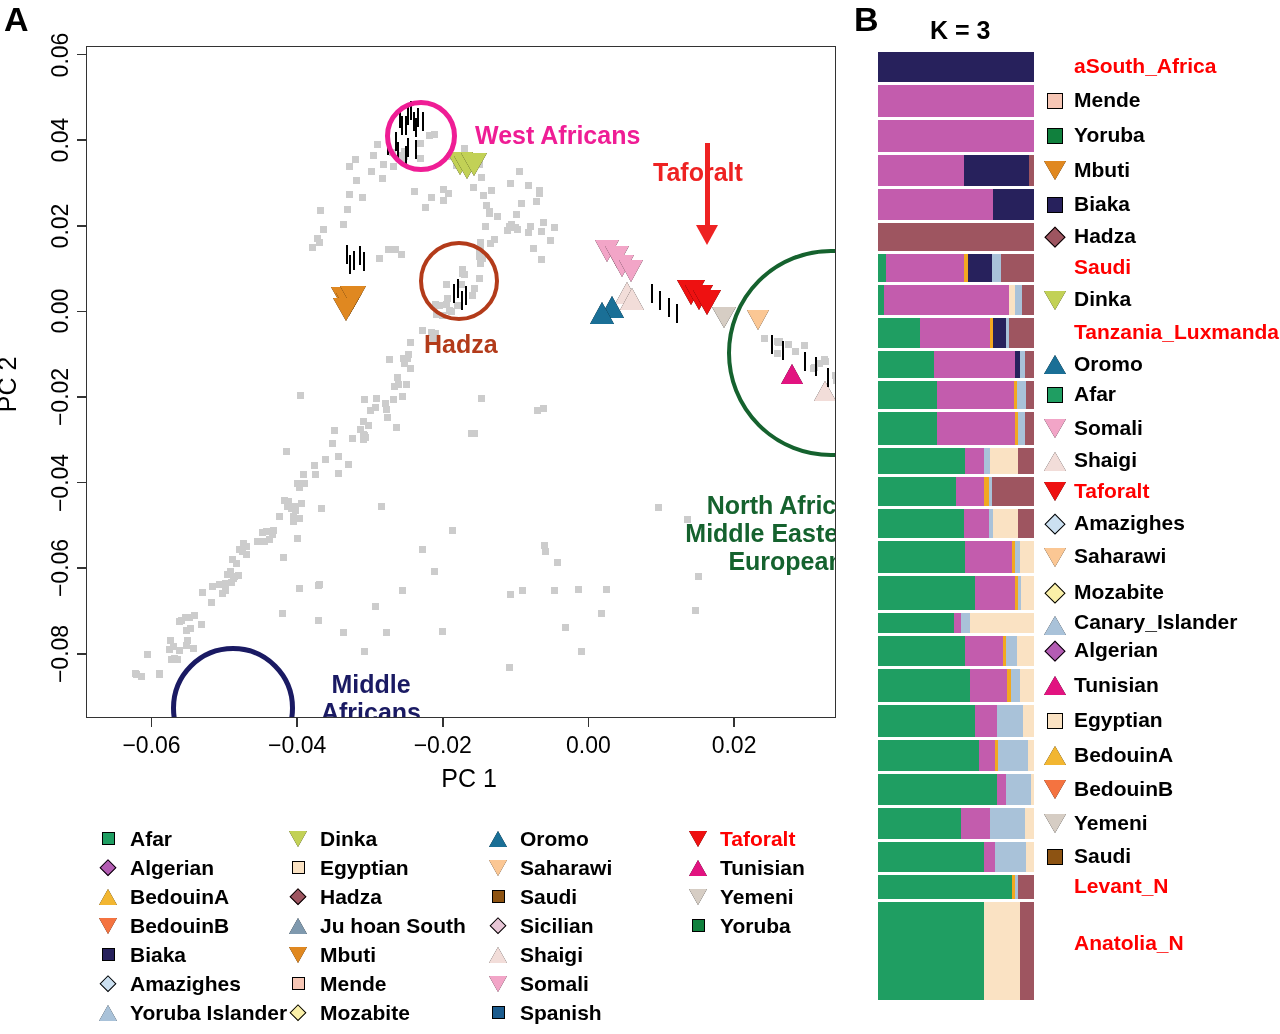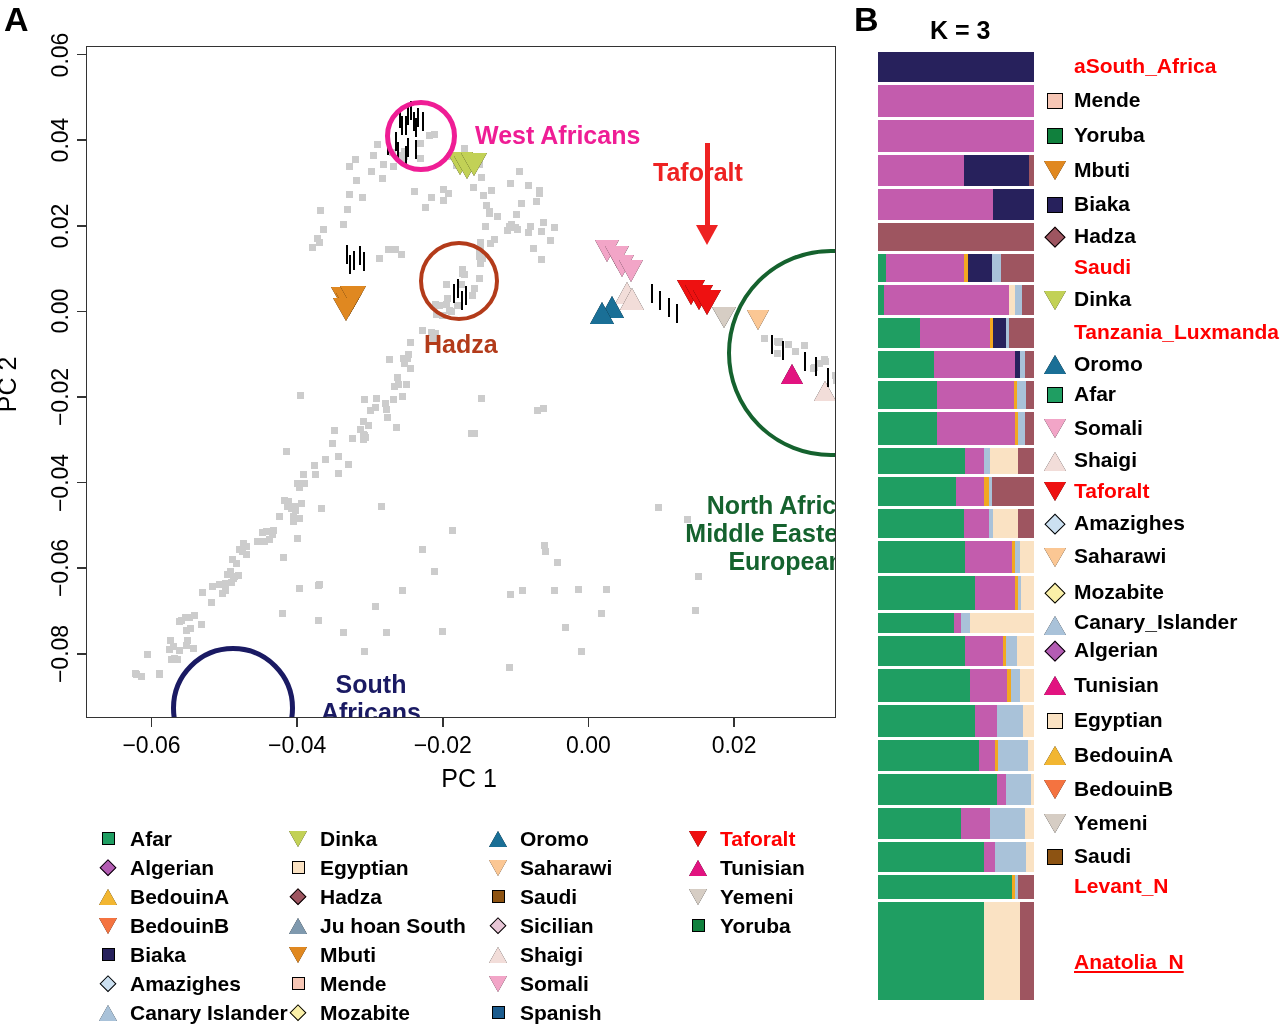--- a/index.html
+++ b/index.html
@@ -507,21 +507,21 @@
           </div>
           <div class="ann" style="left: 337px; top: 283px; color: rgb(179, 59, 26);">
             <div>Hadza</div>
           </div>
           <div class="ann center" style="left: 706px; top: 444px; color: rgb(21, 98, 46); transform: translateX(-50%);">
             <div>North Africans</div>
             <div>Middle Easterners</div>
             <div>Europeans</div>
           </div>
           <div class="ann center" style="left: 284px; top: 623px; color: rgb(26, 26, 99); transform: translateX(-50%);">
-            <div>South</div>
+            <div>Middle</div>
             <div>Africans</div>
           </div>
         </div>
 
       <div id="taforalt-arrow-line" style="left:618px; top:96px; height:84px;"></div>
       <div id="taforalt-arrow-head" style="left:609px; top:178px;"></div>
     </div>
 
     <div id="pca-axes">
         <div class="tick tickx" style="left: 150.734px; top: 718px;"></div>
@@ -590,21 +590,21 @@
           <div class="leg-item">
             <span class="leg-swatch">
               <i style="width: 12.48px; height: 12.48px; background: rgb(203, 224, 241); border: 1.3px solid rgb(0, 0, 0); transform: rotate(45deg) translate(-50%, -50%); transform-origin: 0px 0px;"></i>
             </span>
             <span class="leg-label">Amazighes</span>
           </div>
           <div class="leg-item">
             <span class="leg-swatch">
               <i style="width: 0px; height: 0px; border-left: 9.28px solid transparent; border-right: 9.28px solid transparent; border-bottom: 16px solid rgb(169, 194, 217); filter: drop-shadow(rgb(0, 0, 0) 0px 0px 0.6px); margin-left: -9.28px; margin-top: -8px;"></i>
             </span>
-            <span class="leg-label">Canary Islander</span>
+            <span class="leg-label">Yoruba Islander</span>
           </div>
         </div>
         <div class="leg-col" style="left: 190px;">
           <div class="leg-item">
             <span class="leg-swatch">
               <i style="width: 0px; height: 0px; border-left: 9.28px solid transparent; border-right: 9.28px solid transparent; border-top: 16px solid rgb(194, 209, 86); filter: drop-shadow(rgb(0, 0, 0) 0px 0px 0.6px); margin-left: -9.28px; margin-top: -8px;"></i>
             </span>
             <span class="leg-label">Dinka</span>
           </div>
           <div class="leg-item">
@@ -1020,18 +1020,18 @@
             <div class="seg" style="width: 10%; background: rgb(158, 85, 96);"></div>
           </div>
           <div class="row-label anc" style="top: -1px;">Levant_N</div>
         </div>
         <div class="bar-row" style="height: 98px; margin-bottom: 3px;">
           <div class="bar" style="height: 98px;">
             <div class="seg" style="width: 68%; background: rgb(31, 158, 98);"></div>
             <div class="seg" style="width: 23%; background: rgb(250, 226, 195);"></div>
             <div class="seg" style="width: 9%; background: rgb(158, 85, 96);"></div>
           </div>
-          <div class="row-label anc" style="top: 48px; text-decoration: underline;">Anatolia_N</div>
+          <div class="row-label anc" style="top: 29px;">Anatolia_N</div>
         </div>
       </div>
   </div>
 
 </div>
 
 </body></html>

